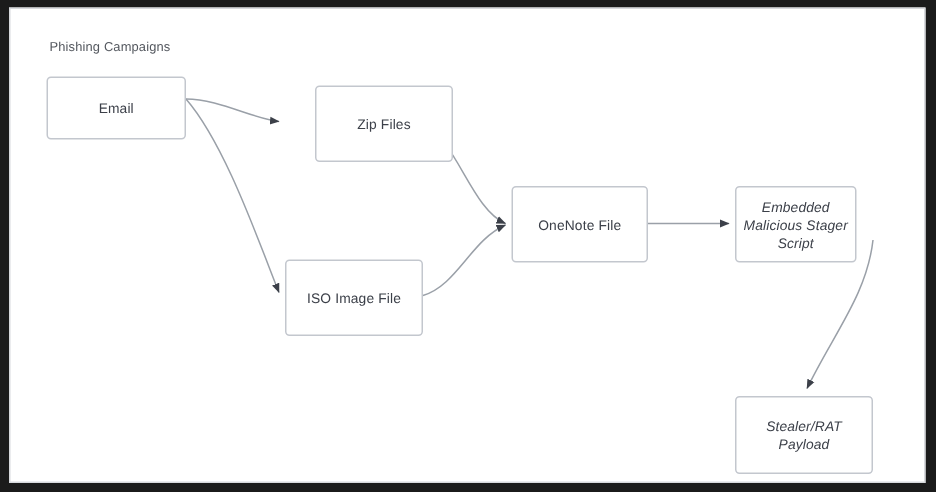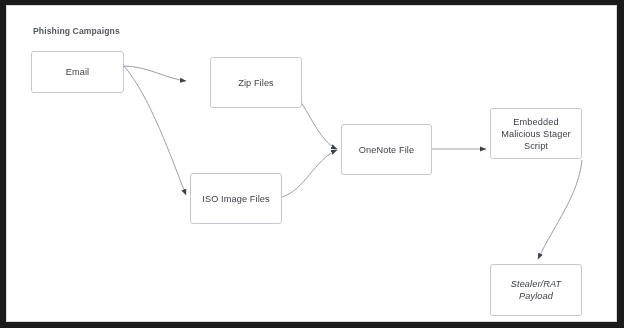--- a/index.html
+++ b/index.html
@@ -58,21 +58,20 @@
     line-height: 12px;
     letter-spacing: 0.1px;
     white-space: pre-line;
   }
   .group-label {
     position: absolute;
     color: #54585f;
     font-size: 8.6px;
     letter-spacing: 0.1px;
     white-space: nowrap;
-    font-weight: bold;
   }
 </style>
 </head>
 <body>
 
 <div id="screenshot">
 
   <div id="frame">
     <div id="canvas"></div>
   </div>
@@ -97,28 +96,28 @@
 
   <div class="node" style="left:31px; top:51px; width:93px; height:42px;justify-content:center;">
     <span>Email</span>
   </div>
 
   <div class="node" style="left:190px; top:57px; width:92px; height:51px;margin-left:20px;">
     <span>Zip Files</span>
   </div>
 
   <div class="node" style="left:190px; top:173px; width:92px; height:51px;">
-    <span>ISO Image Files</span>
+    <span>ISO Image File</span>
   </div>
 
   <div class="node" style="left:341px; top:124px; width:91px; height:51px;">
     <span>OneNote File</span>
   </div>
 
-  <div class="node" style="left:490px; top:108px; width:92px; height:51px;">
+  <div class="node" style="left:490px; top:124px; width:81px; height:51px;font-style:italic;">
     <span>Embedded
 Malicious Stager
 Script</span>
   </div>
 
   <div class="node" style="left:490px; top:264px; width:92px; height:52px;font-style:italic;">
     <span>Stealer/RAT
 Payload</span>
   </div>
 

